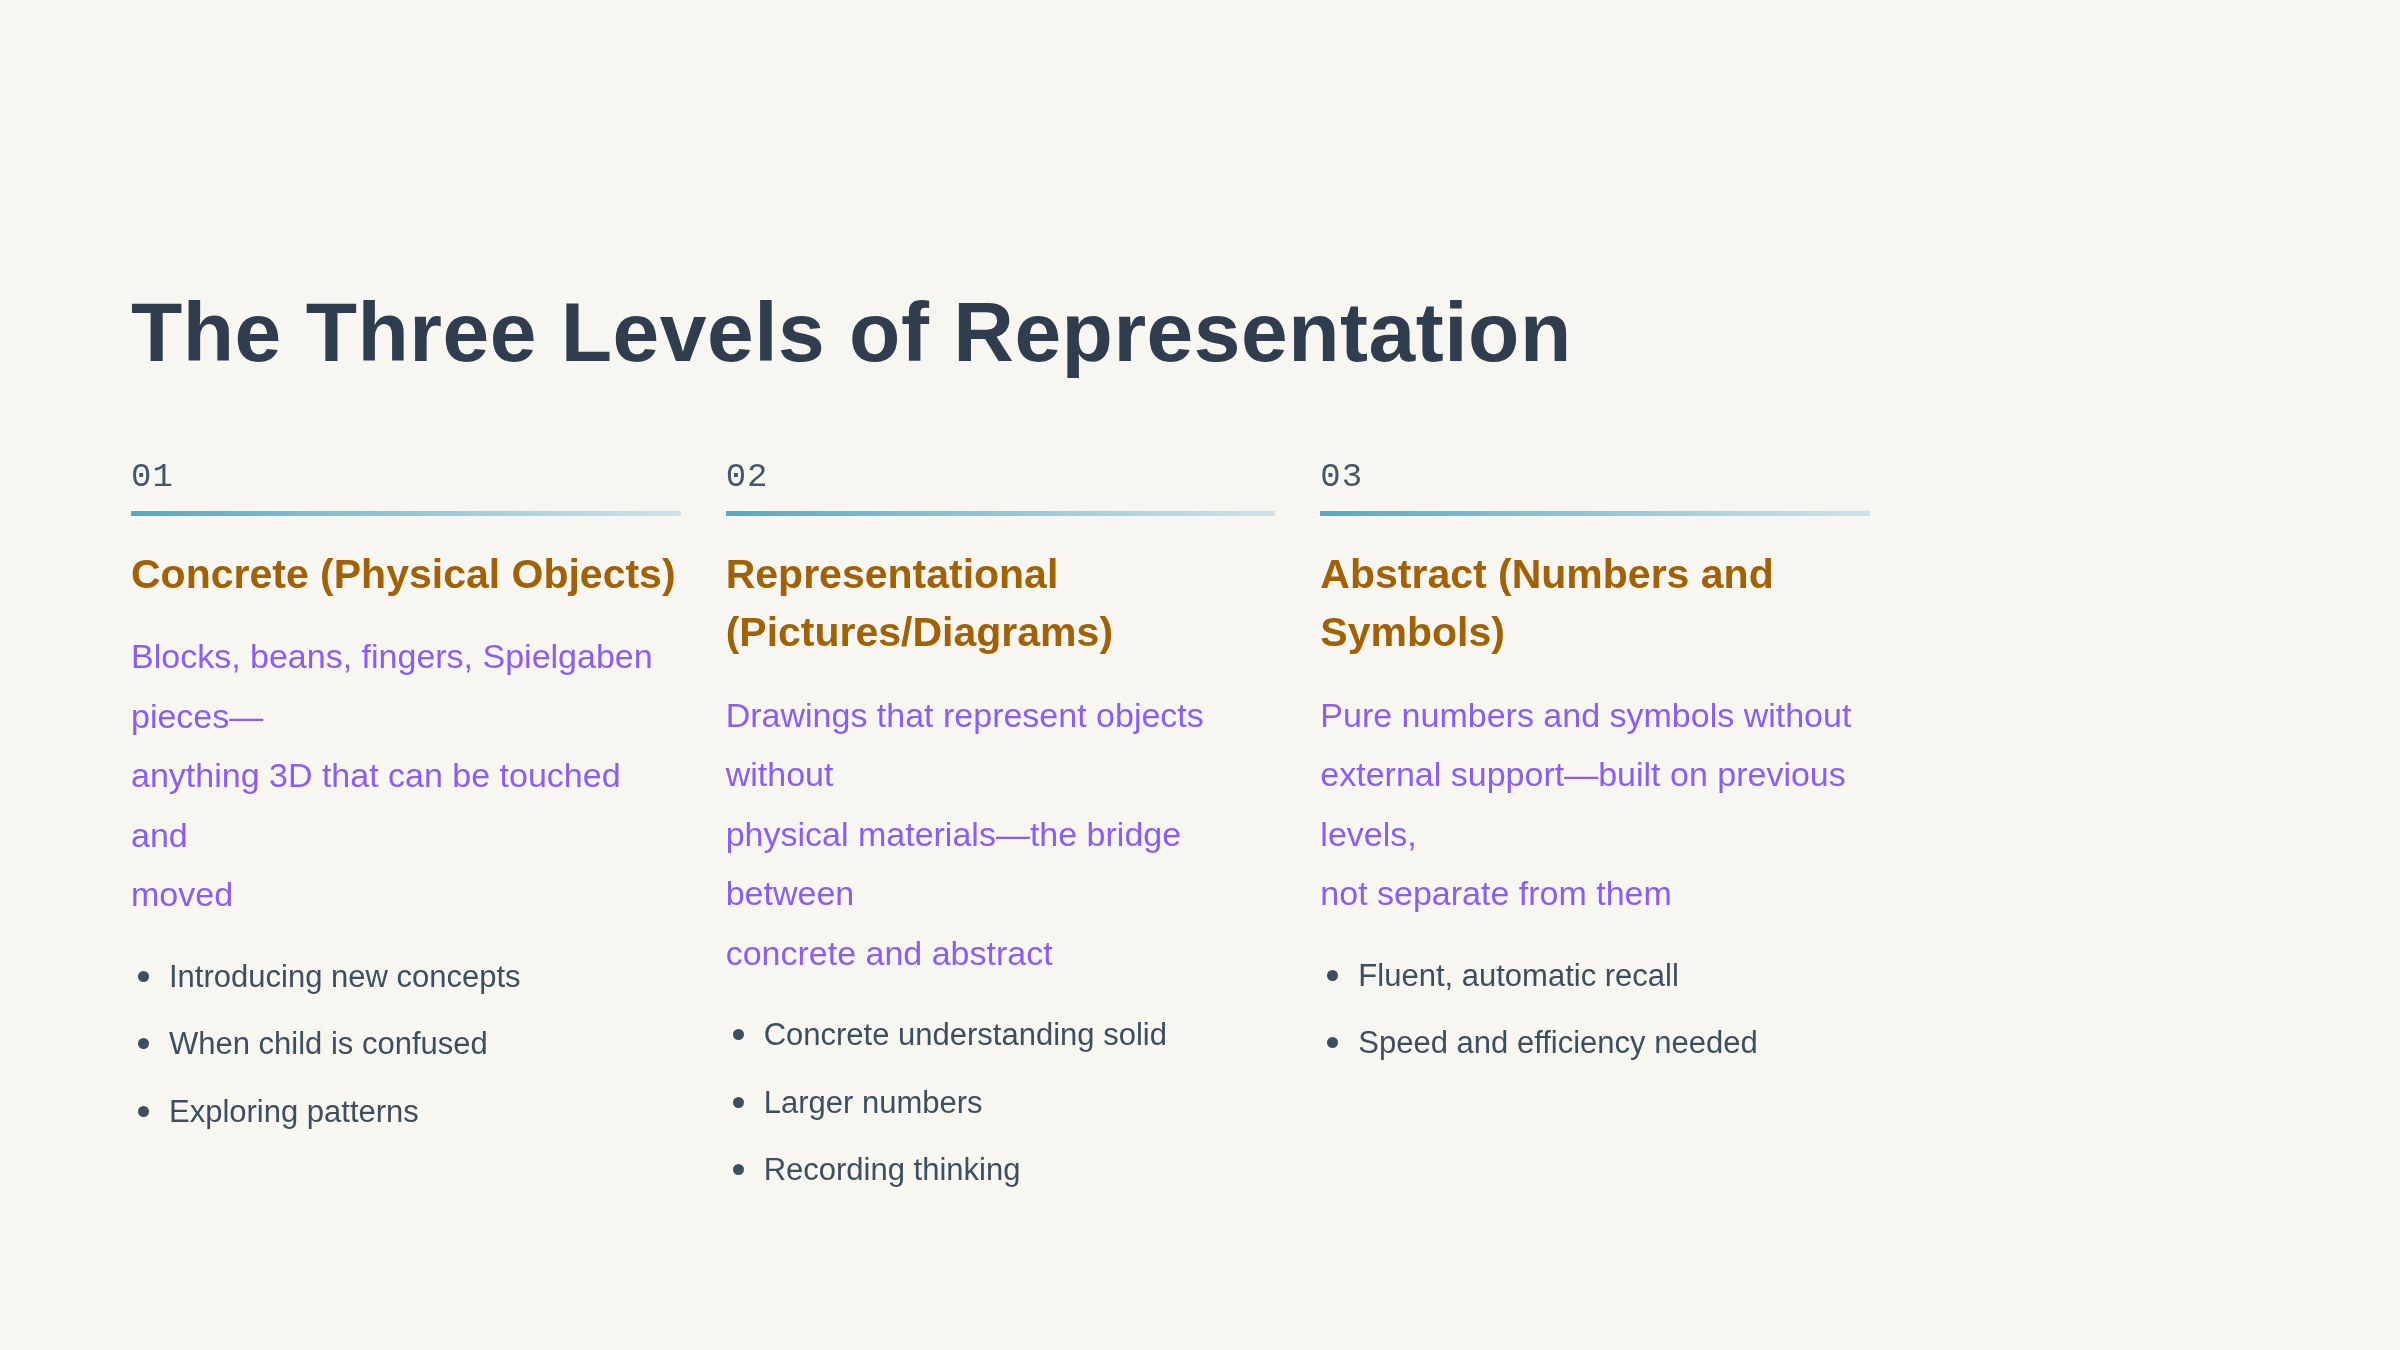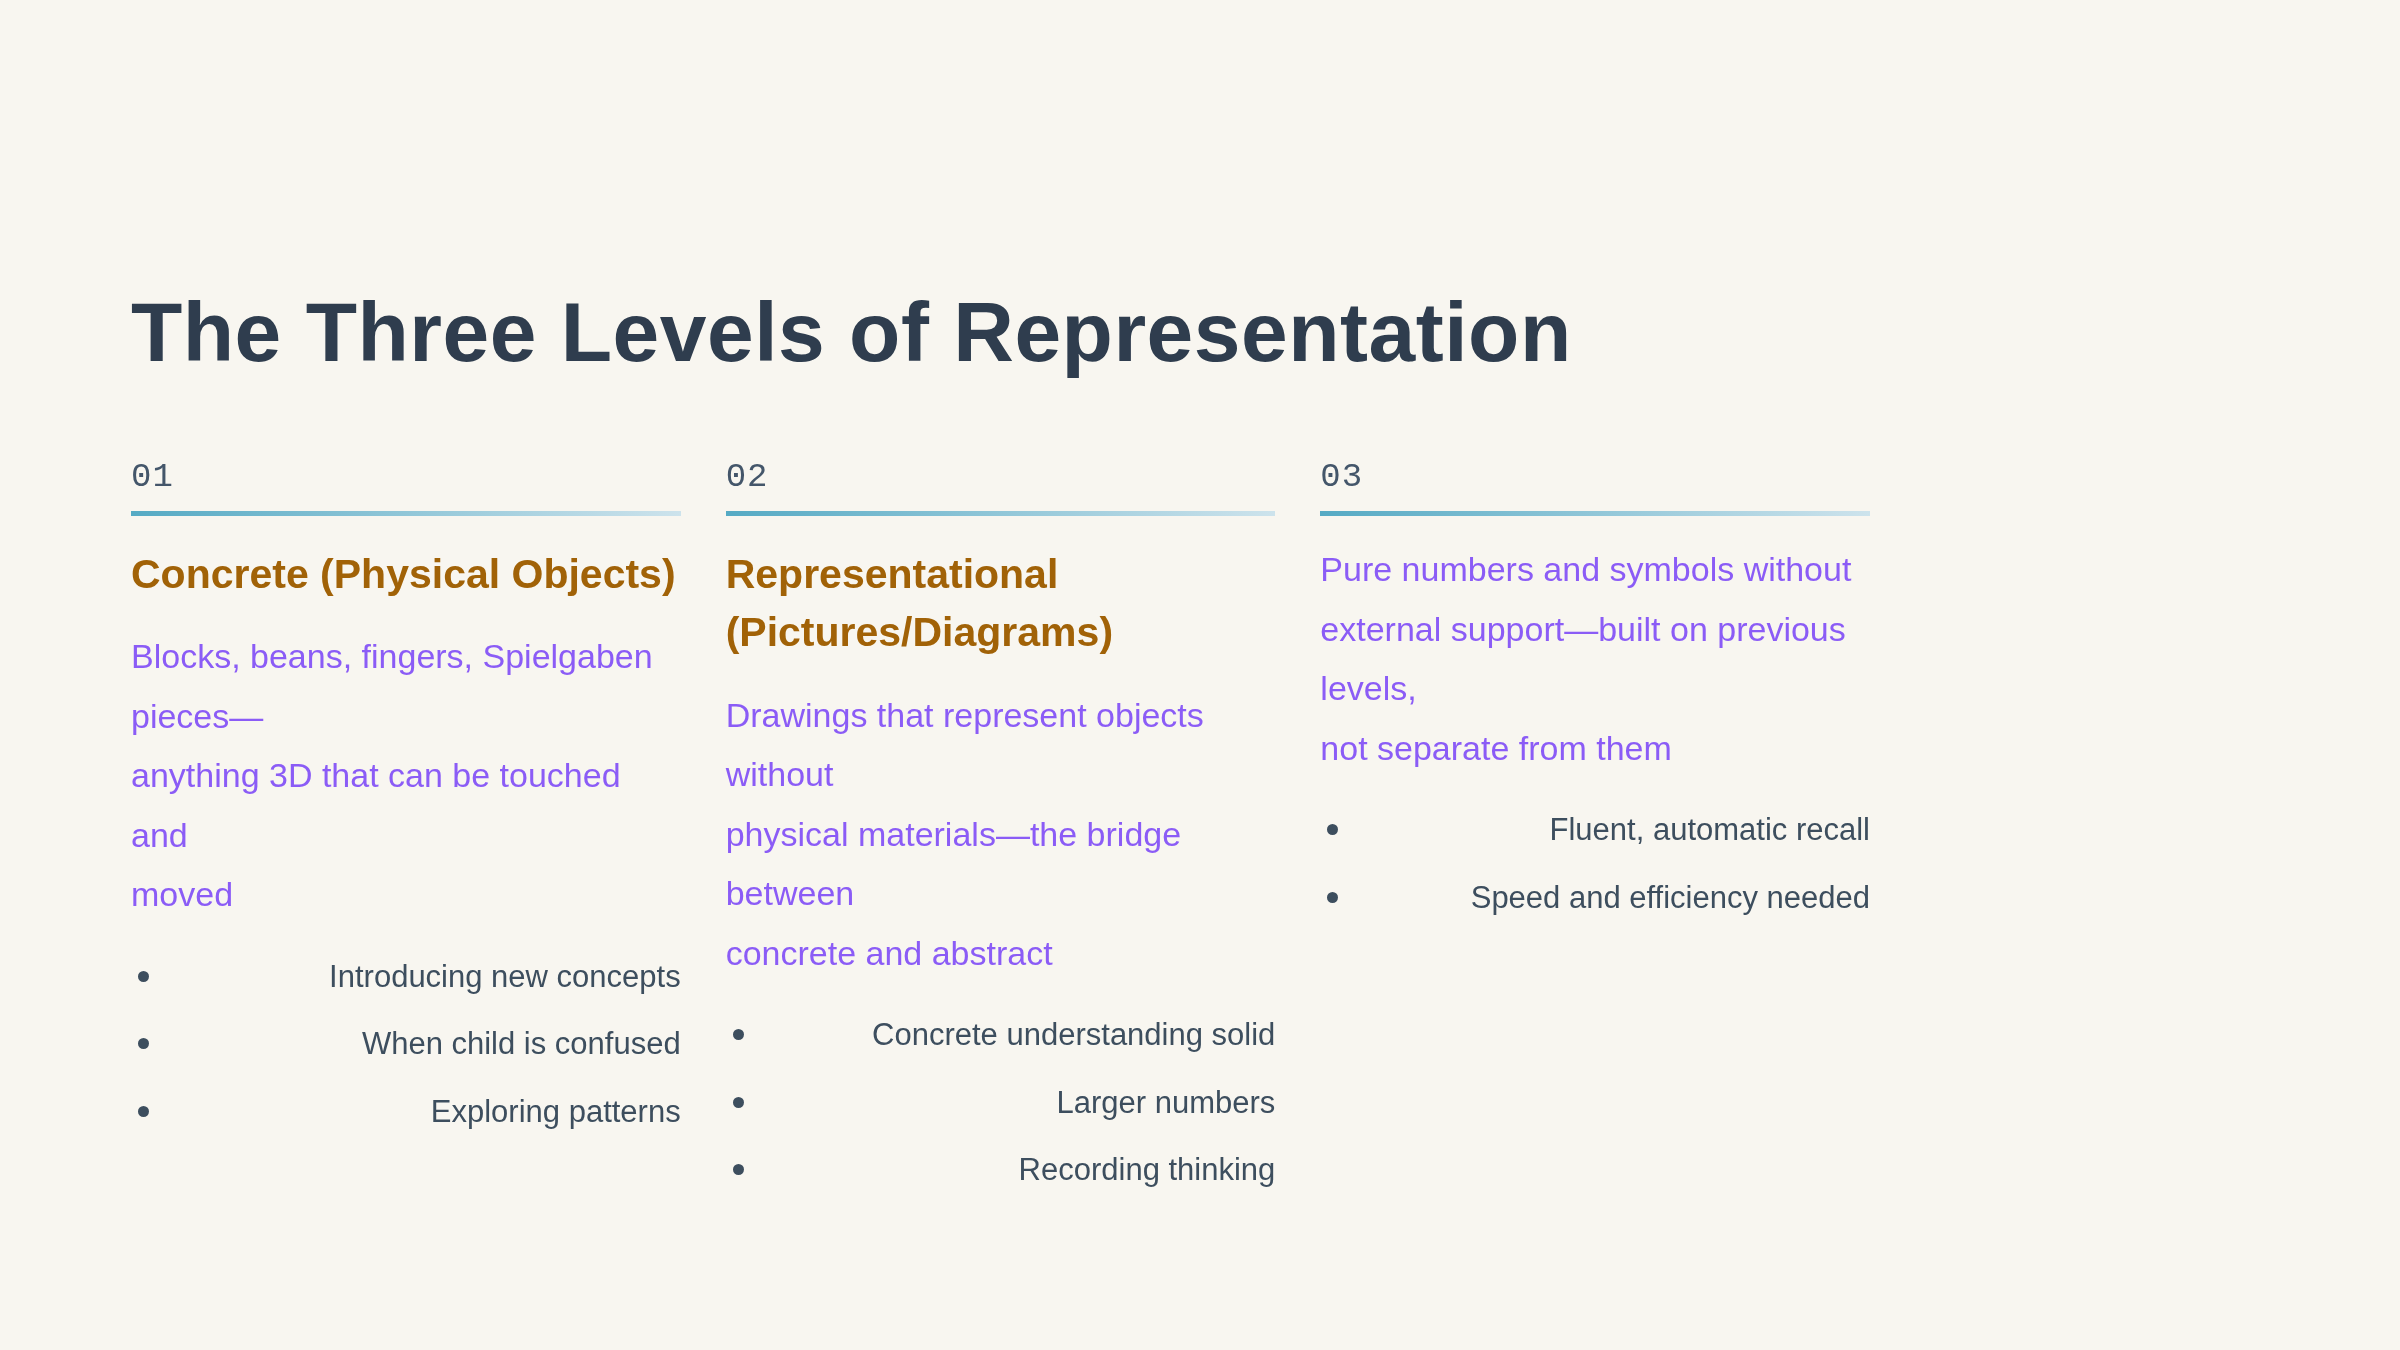--- a/index.html
+++ b/index.html
@@ -62,21 +62,20 @@
     margin-top: 30px;
     list-style: none;
   }
   .col-bullets li {
     position: relative;
     padding-left: 38px;
     font-size: 31px;
     color: #3d4e5e;
     line-height: 1.4;
     margin-bottom: 24px;
-    text-align: right;
   }
   .col-bullets li::before {
     content: "";
     position: absolute;
     left: 7px;
     top: 16px;
     width: 11px;
     height: 11px;
     border-radius: 50%;
     background: #3d4e5e;
@@ -115,20 +114,21 @@
       <ul class="col-bullets">
         <li>Concrete understanding solid</li>
         <li>Larger numbers</li>
         <li>Recording thinking</li>
       </ul>
     </div>
 
     <div class="column">
       <div class="col-number">03</div>
       <div class="divider"></div>
+      <h2 class="col-heading">Abstract (Numbers and Symbols)</h2>
       <p class="col-desc">Pure numbers and symbols without
 external support—built on previous levels,
 not separate from them</p>
       <ul class="col-bullets">
         <li>Fluent, automatic recall</li>
         <li>Speed and efficiency needed</li>
       </ul>
     </div>
 
   </div>

